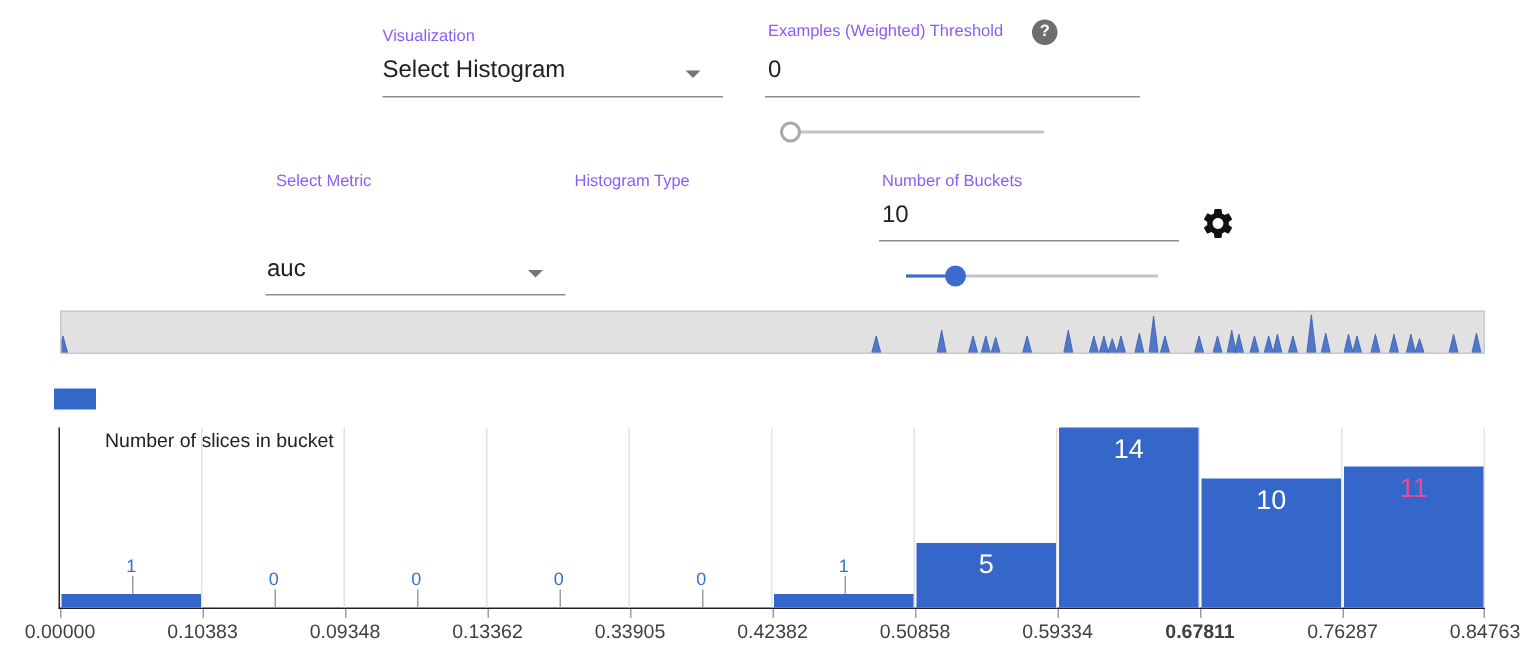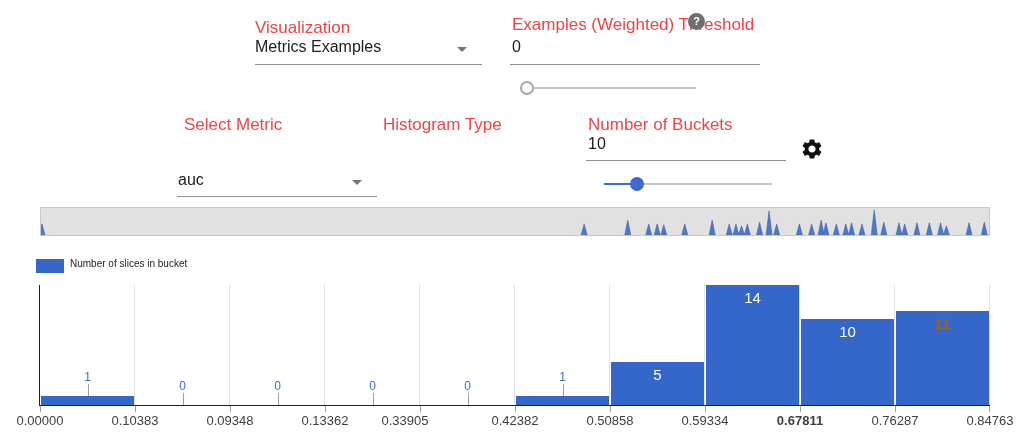--- a/index.html
+++ b/index.html
@@ -2,21 +2,21 @@
 <html><head>
 <meta charset="utf-8">
 <style>
   * { margin:0; padding:0; box-sizing:border-box; }
   html,body { width:1024px; height:432px; background:#fff; overflow:hidden;
               font-family:"Liberation Sans", sans-serif; }
   #app { position:relative; width:1024px; height:432px; background:#fff; }
   .abs { position:absolute; }
 
   
-  .ctl-label { font-size:17px; color:#ef4444; white-space:nowrap; }
+  .ctl-label { font-size:11px; color:#8b5cf6; white-space:nowrap; }
   .ctl-value { font-size:16px; color:#212121; white-space:nowrap; }
   .underline { height:1px; background:#8e8e8e; }
   .dd-arrow { width:0; height:0; border-left:5px solid transparent;
               border-right:5px solid transparent; border-top:5px solid #757575; }
 
   .help-icon { width:17px; height:17px; border-radius:50%; background:#6e6e6e;
                color:#fff; font-size:11px; font-weight:bold; text-align:center;
                line-height:17px; }
 
   
@@ -26,45 +26,45 @@
   .slider .thumb { position:absolute; top:0; width:14px; height:14px; border-radius:50%; }
   .thumb.hollow  { background:#fff; border:2px solid #a8a8a8; }
 
   
   #overview { left:40px; top:207px; width:950px; height:29px;
               background:#e1e1e1; border:1px solid #c9c9c9; }
   #overview svg { display:block; width:100%; height:100%; }
 
   
   .legend-swatch { width:28px; height:14px; }
-  .legend-label  { font-size:10px; color:#212121; white-space:nowrap; }
+  .legend-label  { font-size:13px; color:#212121; white-space:nowrap;margin-top:28px; }
 
   
   #plot { left:40px; top:285px; width:950px; height:120px; }
   .axis-y { position:absolute; left:-1px; top:0; width:1px; height:121px; background:#212121; }
   .axis-x { position:absolute; left:-1px; top:120px; width:951px; height:1px; background:#212121; }
   .gridline { position:absolute; top:0; width:1px; height:120px; background:#e2e2e2; }
   .tick { position:absolute; top:121px; width:1px; height:6px; background:#9e9e9e; }
   .bar { position:absolute; }
-  .bar-label-in { position:absolute; font-size:15px; color:#fff; text-align:left;
+  .bar-label-in { position:absolute; font-size:18px; color:#fff; text-align:left;
                   transform:translateX(-50%); }
   .bar-label-out { position:absolute; font-size:12px; text-align:center;
                    transform:translateX(-50%); }
   .stem { position:absolute; width:1px; background:#9e9e9e; }
   .x-label { position:absolute; top:128px; font-size:13px; color:#404040;
              transform:translateX(-50%); white-space:nowrap; }
 </style>
 </head>
 <body>
 
 <div id="app">
 
   <div class="abs ctl-label" style="left:255px; top:18px;">Visualization</div>
   <div class="abs" style="left:255px; top:38px; width:227px; height:27px;">
-    <div class="ctl-value">Metrics Examples</div>
+    <div class="ctl-value">Select Histogram</div>
     <div class="dd-arrow abs" style="right:15px; top:9px;"></div>
     <div class="underline abs" style="left:0; right:0; bottom:0;"></div>
   </div>
 
   <div class="abs ctl-label" style="left:512px; top:15px;">Examples (Weighted) Threshold</div>
   <div class="abs help-icon" style="left:688px; top:13px;">?</div>
   <div class="abs" style="left:510px; top:38px; width:250px; height:27px;">
     <div class="ctl-value" style="padding-left:2px;">0</div>
     <div class="underline abs" style="left:0; right:0; bottom:0;"></div>
   </div>
@@ -155,21 +155,21 @@
       <div class="gridline" style="left:949px;"></div>
       <div class="tick" style="left:0px;"></div>
       <div class="x-label" style="left:0px;">0.00000</div>
       <div class="tick" style="left:95px;"></div>
       <div class="x-label" style="left:95px;">0.10383</div>
       <div class="tick" style="left:190px;"></div>
       <div class="x-label" style="left:190px;">0.09348</div>
       <div class="tick" style="left:285px;"></div>
       <div class="x-label" style="left:285px;">0.13362</div>
       <div class="tick" style="left:380px;"></div>
-      <div class="x-label" style="left:365px;">0.33905</div>
+      <div class="x-label" style="left:380px;">0.33905</div>
       <div class="tick" style="left:475px;"></div>
       <div class="x-label" style="left:475px;">0.42382</div>
       <div class="tick" style="left:570px;"></div>
       <div class="x-label" style="left:570px;">0.50858</div>
       <div class="tick" style="left:665px;"></div>
       <div class="x-label" style="left:665px;">0.59334</div>
       <div class="tick" style="left:760px;"></div>
       <div class="x-label" style="left:760px;font-weight:bold;">0.67811</div>
       <div class="tick" style="left:855px;"></div>
       <div class="x-label" style="left:855px;">0.76287</div>
@@ -189,16 +189,16 @@
       <div class="bar" style="left:476px; width:93px; top:111.42857142857143px; height:8.571428571428571px; background:#3467c9;"></div>
       <div class="stem" style="left:522.5px; top:99.42857142857143px; height:12px;"></div>
       <div class="bar-label-out" style="left:522.5px; top:85.42857142857143px; color:#3a6ed0;">1</div>
       <div class="bar" style="left:571px; width:93px; top:77.14285714285714px; height:42.85714285714286px; background:#3467c9;"></div>
       <div class="bar-label-in" style="left:617.5px; top:81.14285714285714px; color:#ffffff;">5</div>
       <div class="bar" style="left:666px; width:93px; top:0px; height:120px; background:#3467c9;"></div>
       <div class="bar-label-in" style="left:712.5px; top:4px; color:#ffffff;">14</div>
       <div class="bar" style="left:761px; width:93px; top:34.28571428571428px; height:85.71428571428572px; background:#3467c9;"></div>
       <div class="bar-label-in" style="left:807.5px; top:38.28571428571428px; color:#ffffff;">10</div>
       <div class="bar" style="left:856px; width:93px; top:25.714285714285722px; height:94.28571428571428px; background:#3467c9;"></div>
-      <div class="bar-label-in" style="left:902.5px; top:29.714285714285722px; color:#a16207;font-weight:bold;">11</div>
+      <div class="bar-label-in" style="left:902.5px; top:29.714285714285722px; color:#ec4899;">11</div>
     </div>
 
 </div>
 
 </body></html>

